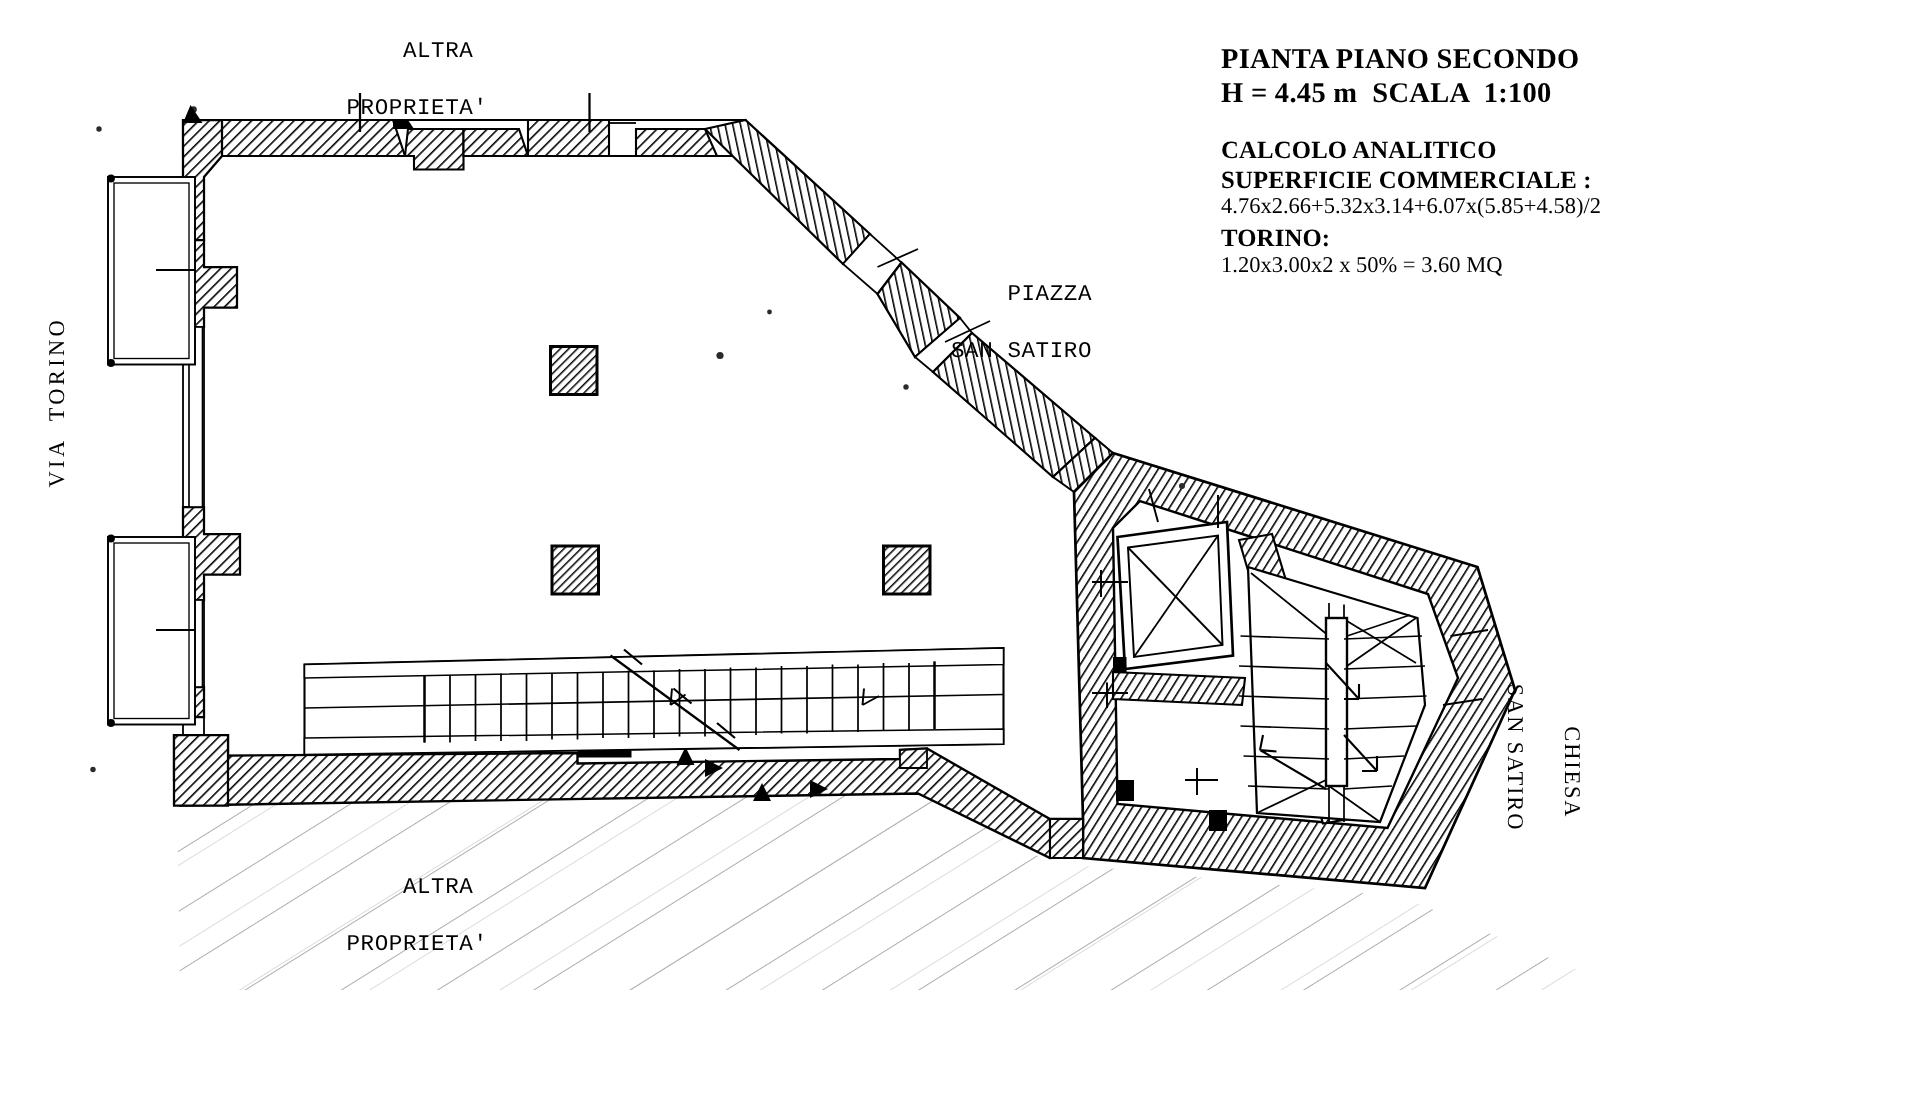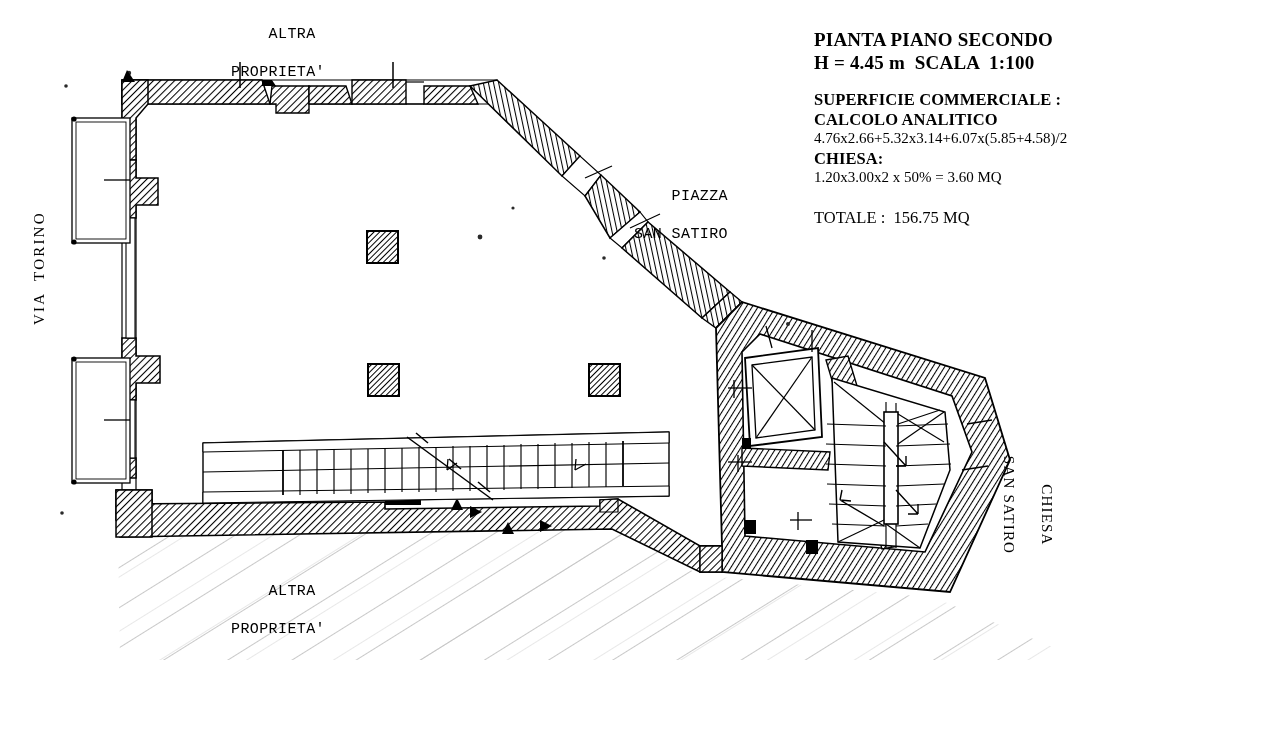--- a/index.html
+++ b/index.html
@@ -413,26 +413,25 @@
 
   </svg>
 
   
 
   <div class="text-panel">
     <div class="title-line">PIANTA PIANO SECONDO</div>
     <div class="title-line">H = 4.45 m  SCALA  1:100</div>
 
     <div class="calc-block">
+      <div class="calc-head">CALCOLO ANALITICO</div>
       <div class="calc-head">SUPERFICIE COMMERCIALE :</div>
-      <div class="calc-head">CALCOLO ANALITICO</div>
       <div class="calc-line">4.76x2.66+5.32x3.14+6.07x(5.85+4.58)/2</div>
-      <div class="calc-head">CHIESA:</div>
+      <div class="calc-head">TORINO:</div>
       <div class="calc-line">1.20x3.00x2 x 50% = 3.60 MQ</div>
-      <div class="calc-total">TOTALE :  156.75 MQ</div>
     </div>
   </div>
 
   <div class="plan-label" id="label-altra-top">
     <span>ALTRA</span>
     <span class="l2">PROPRIETA'</span>
   </div>
 
   <div class="plan-label" id="label-altra-bot">
     <span>ALTRA</span>

